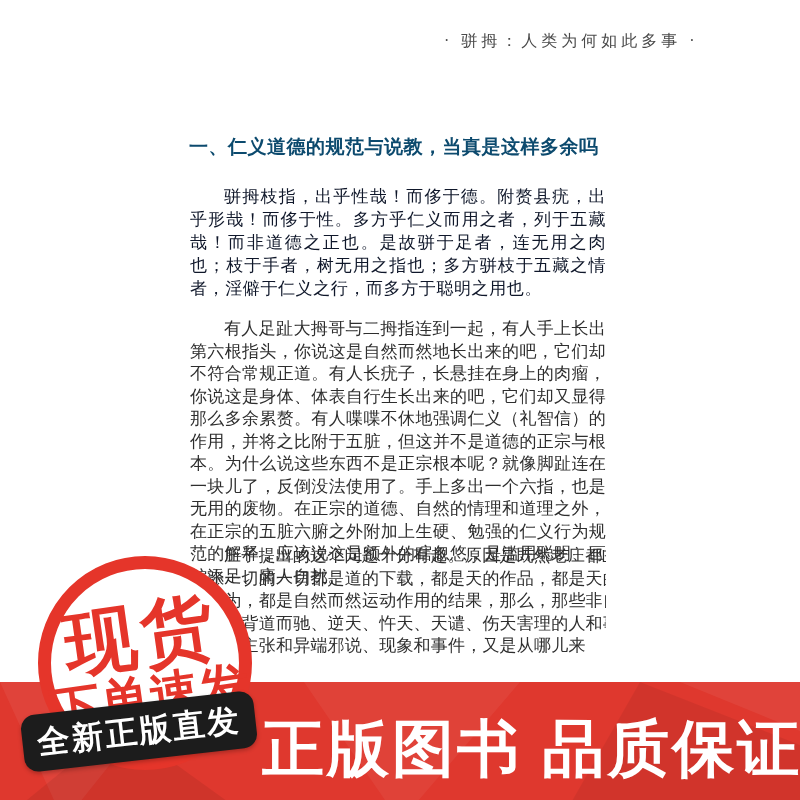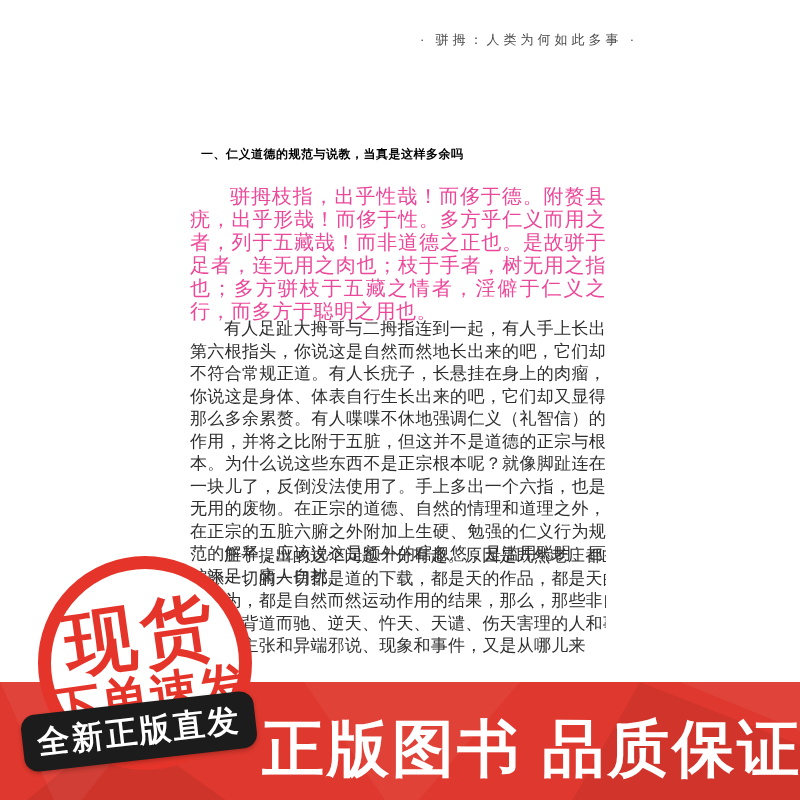--- a/index.html
+++ b/index.html
@@ -2,31 +2,31 @@
 <html><head>
 <meta charset="utf-8">
 <style>
   html,body{margin:0;padding:0;background:#ffffff;}
   .stage{
     position:relative;width:800px;height:800px;background:#ffffff;overflow:hidden;
     font-family:"Liberation Serif","DejaVu Serif",serif;color:#333;
   }
   
   .running-header{
-    position:absolute;left:420px;top:31px;width:180px;
-    font-size:13px;letter-spacing:4px;color:#4a4a4a;white-space:nowrap;
+    position:absolute;left:444px;top:31px;width:180px;
+    font-size:16px;letter-spacing:4px;color:#4a4a4a;white-space:nowrap;
   }
   .section-heading{
-    position:absolute;left:189px;top:134px;width:440px;margin:12px;
+    position:absolute;left:189px;top:134px;width:440px;margin:0;
     font-family:"Liberation Sans","DejaVu Sans",sans-serif;
-    font-weight:700;font-size:12px;letter-spacing:0.5px;color:#000000;
+    font-weight:700;font-size:19px;letter-spacing:0.5px;color:#0c4a6e;
   }
   .quote{
     position:absolute;left:190px;top:185px;width:416px;
-    font-size:20px;line-height:23px;letter-spacing:0.6px;color:#ec4899;
+    font-size:17px;line-height:23px;letter-spacing:0.6px;color:#0f172a;
     text-align:justify;text-indent:2em;
   }
   .body-para{
     position:absolute;left:190px;top:318px;width:416px;
     font-size:17px;line-height:22.5px;letter-spacing:0.2px;color:#2e2e2e;
     text-align:justify;text-indent:2em;
   }
   .para3{
     position:absolute;left:190px;top:545px;width:416px;
     font-size:17px;line-height:22.5px;letter-spacing:0.2px;color:#2e2e2e;

